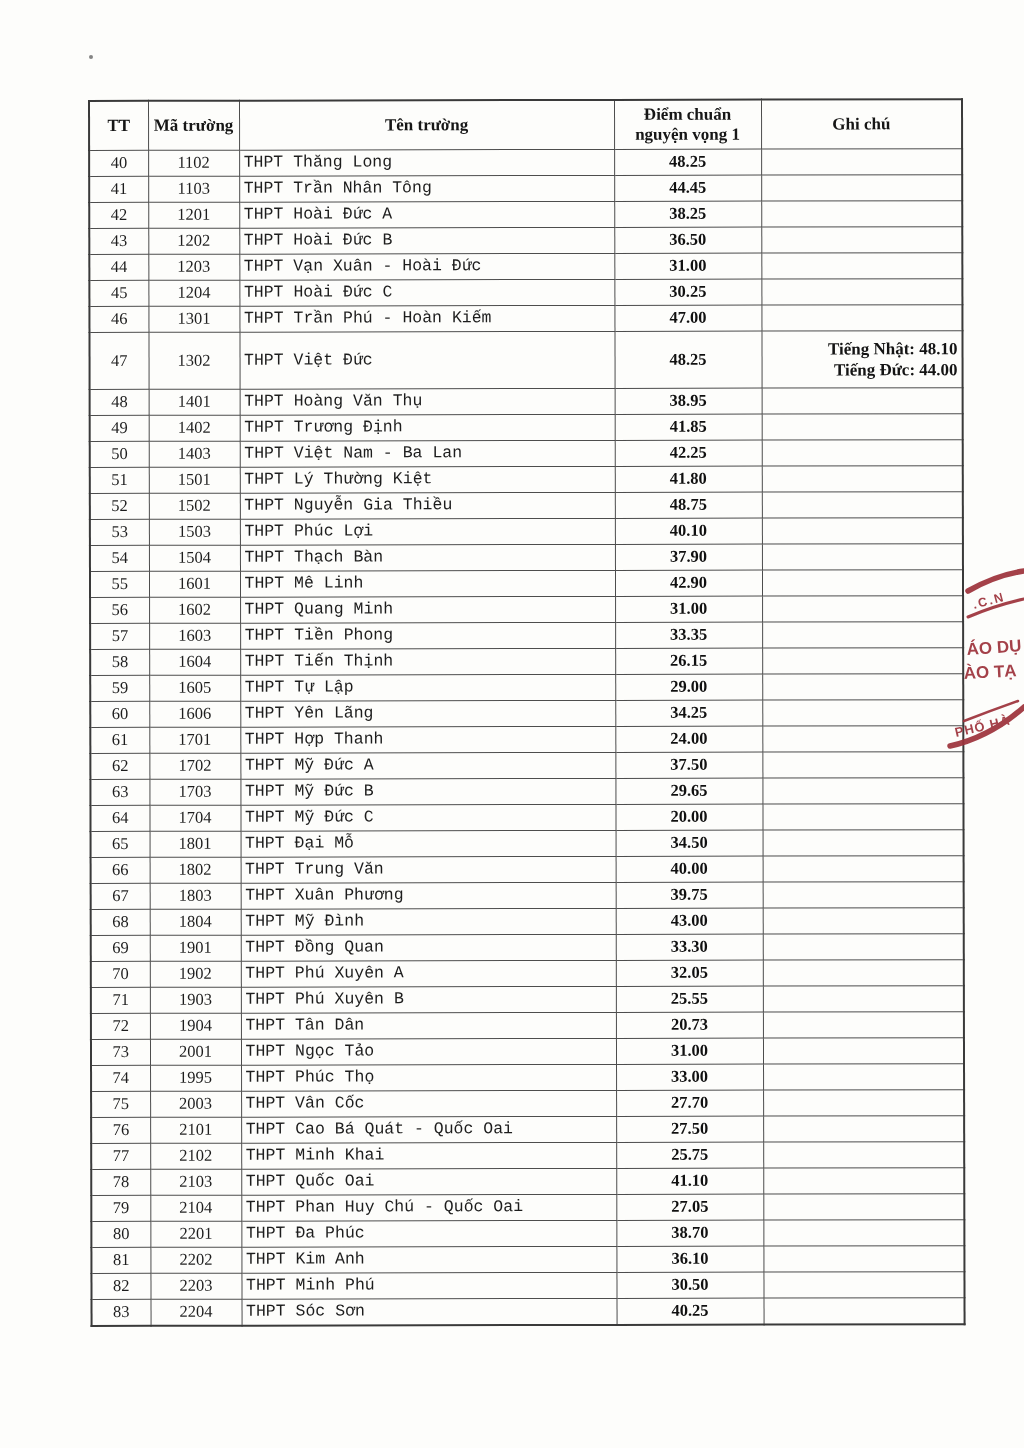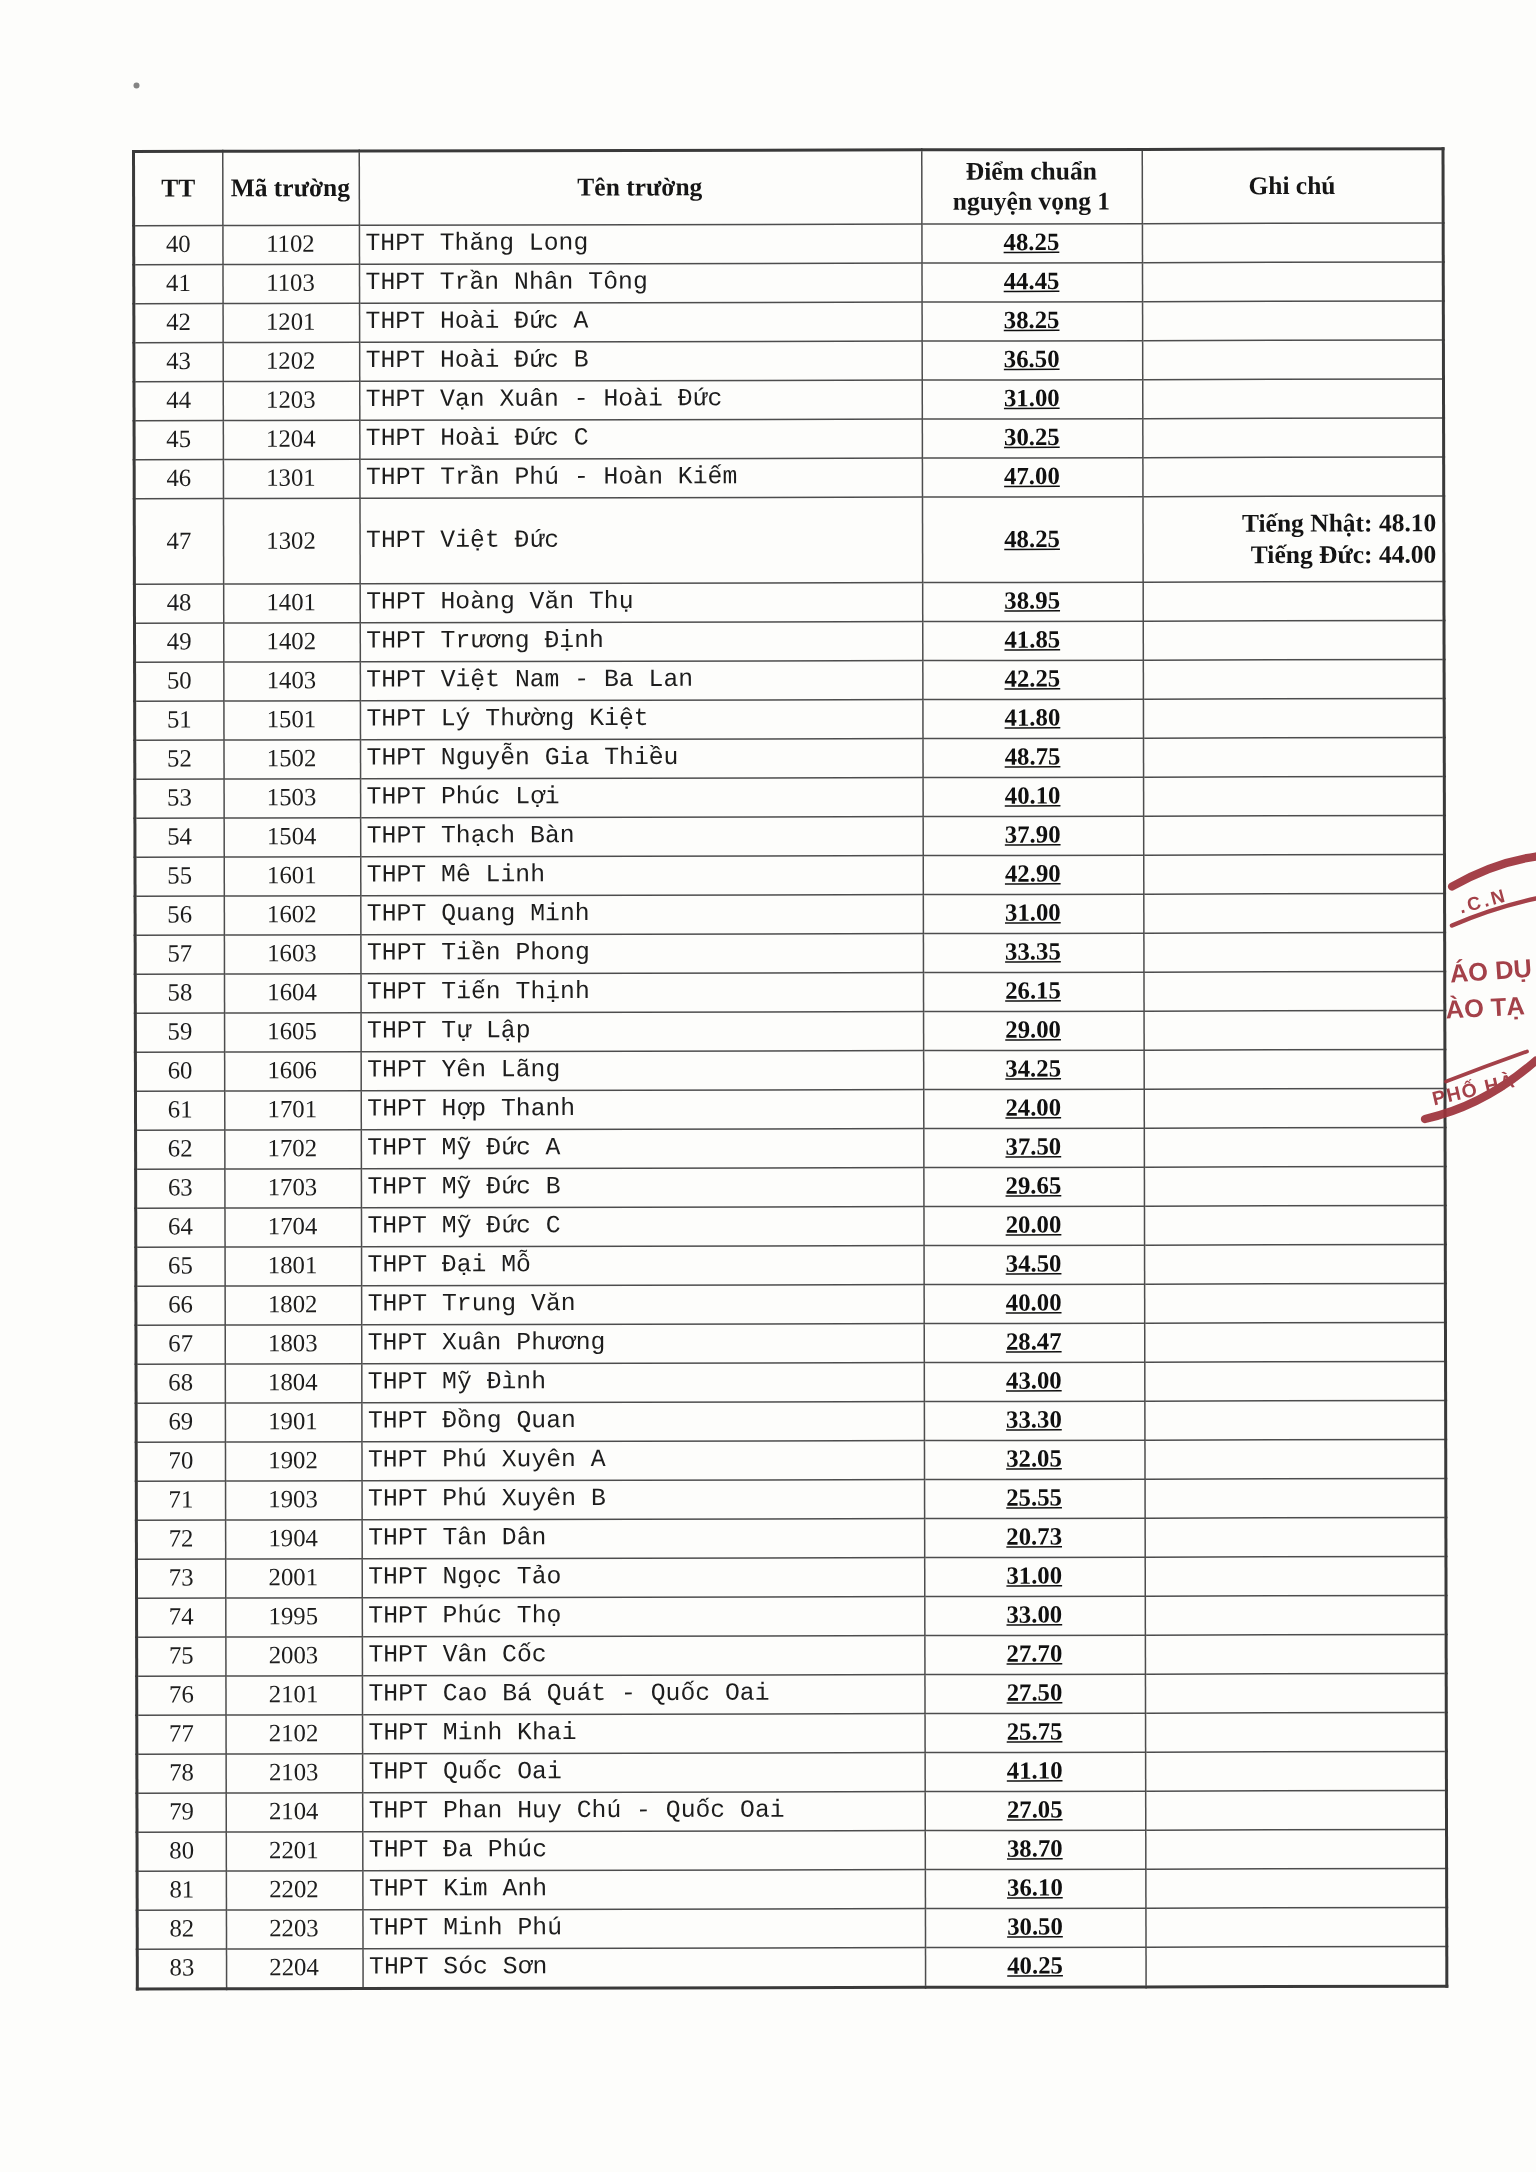--- a/index.html
+++ b/index.html
@@ -54,21 +54,21 @@
     color: #161616;
   }
   table.scores td {
     font-size: 16.5px;
     height: 25px;
     padding: 0 4px;
     line-height: 1.15;
   }
   td.col-tt, td.col-ma { text-align: center; }
   td.col-ten { text-align: left; padding-left: 9px; font-family: Liberation Mono, monospace; }
-  td.col-diem { text-align: center; font-weight: 700; color: #101010; text-decoration: underline; }
+  td.col-diem { text-align: center; font-weight: 700; color: #101010; }
   td.col-note { text-align: left; padding-left: 8px; }
   td.col-note .note-line {
     font-weight: 700;
     font-size: 17px;
     line-height: 1.25;
     color: #141414;
     white-space: nowrap;
     text-align: right;
   }
   tr.tall td { height: 56px; }
@@ -300,21 +300,21 @@
           <td class="col-tt">66</td>
           <td class="col-ma">1802</td>
           <td class="col-ten">THPT Trung Văn</td>
           <td class="col-diem">40.00</td>
           <td class="col-note"></td>
         </tr>
         <tr>
           <td class="col-tt">67</td>
           <td class="col-ma">1803</td>
           <td class="col-ten">THPT Xuân Phương</td>
-          <td class="col-diem">28.47</td>
+          <td class="col-diem">39.75</td>
           <td class="col-note"></td>
         </tr>
         <tr>
           <td class="col-tt">68</td>
           <td class="col-ma">1804</td>
           <td class="col-ten">THPT Mỹ Đình</td>
           <td class="col-diem">43.00</td>
           <td class="col-note"></td>
         </tr>
         <tr>

